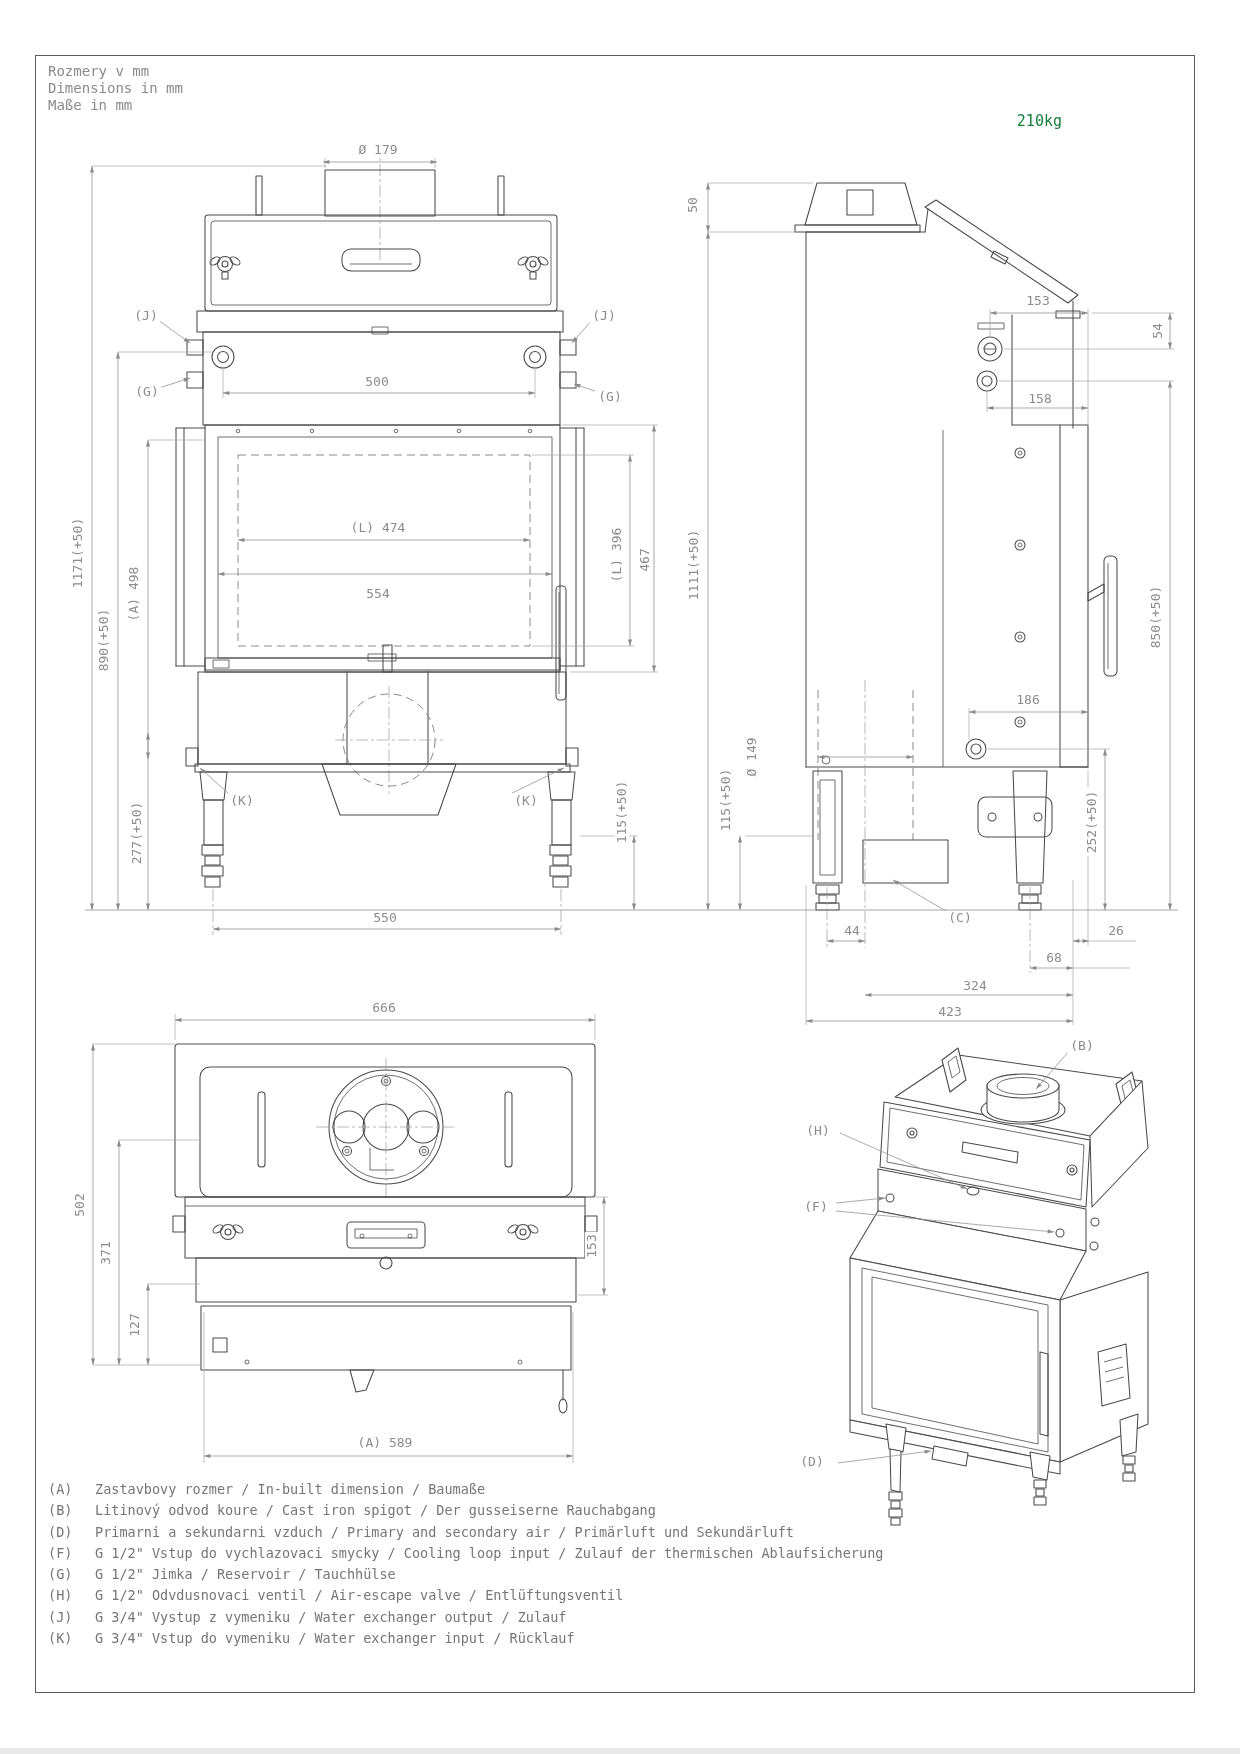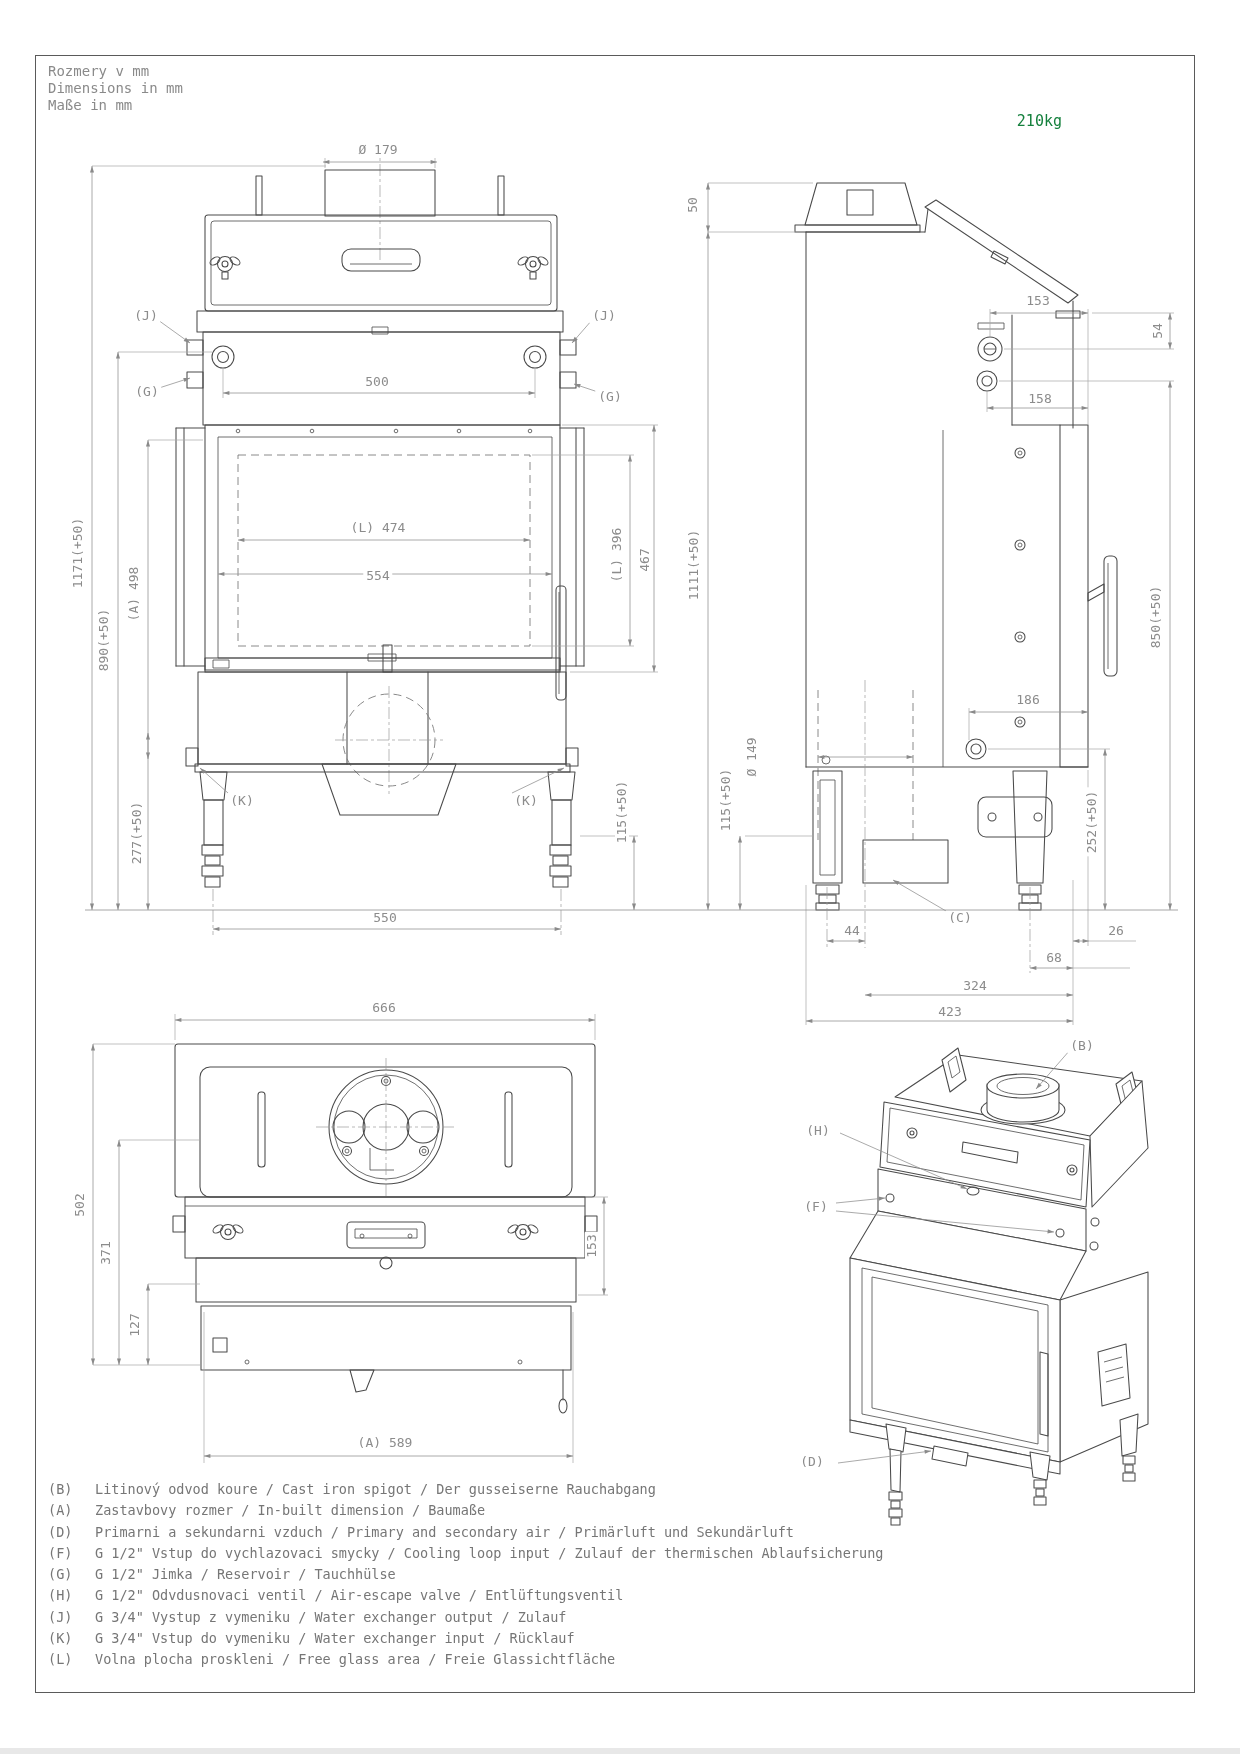--- a/index.html
+++ b/index.html
@@ -423,21 +423,21 @@
     </g>
   </svg>
 
   <span class="dim" style="left:378px;top:150px">Ø 179</span>
   <span class="dim" style="left:146px;top:316px">(J)</span>
   <span class="dim" style="left:604px;top:316px">(J)</span>
   <span class="dim" style="left:147px;top:392px">(G)</span>
   <span class="dim" style="left:610px;top:397px">(G)</span>
   <span class="dim" style="left:377px;top:382px">500</span>
   <span class="dim" style="left:378px;top:528px">(L) 474</span>
-  <span class="dim" style="left:378px;top:576px">554</span>
+  <span class="dim" style="left:378px;top:594px">554</span>
   <span class="dim vert" style="left:78px;top:553px">1171(+50)</span>
   <span class="dim vert" style="left:104px;top:640px">890(+50)</span>
   <span class="dim vert" style="left:134px;top:594px">(A) 498</span>
   <span class="dim vert" style="left:137px;top:833px">277(+50)</span>
   <span class="dim vert" style="left:645px;top:560px">467</span>
   <span class="dim vert" style="left:617px;top:555px">(L) 396</span>
   <span class="dim vert" style="left:622px;top:812px">115(+50)</span>
   <span class="dim" style="left:242px;top:801px">(K)</span>
   <span class="dim" style="left:526px;top:801px">(K)</span>
   <span class="dim" style="left:385px;top:918px">550</span>
@@ -465,25 +465,24 @@
   <span class="dim vert" style="left:135px;top:1325px">127</span>
   <span class="dim vert" style="left:592px;top:1246px">153</span>
   <span class="dim" style="left:385px;top:1443px">(A) 589</span>
 
   <span class="dim" style="left:1082px;top:1046px">(B)</span>
   <span class="dim" style="left:818px;top:1131px">(H)</span>
   <span class="dim" style="left:816px;top:1207px">(F)</span>
   <span class="dim" style="left:812px;top:1462px">(D)</span>
 
   <div class="legend">
+    <div class="lrow"><span class="lkey">(A)</span><span>Zastavbovy rozmer / In-built dimension / Baumaße</span></div>
     <div class="lrow"><span class="lkey">(B)</span><span>Litinový odvod koure / Cast iron spigot / Der gusseiserne Rauchabgang</span></div>
-    <div class="lrow"><span class="lkey">(A)</span><span>Zastavbovy rozmer / In-built dimension / Baumaße</span></div>
     <div class="lrow"><span class="lkey">(D)</span><span>Primarni a sekundarni vzduch / Primary and secondary air / Primärluft und Sekundärluft</span></div>
     <div class="lrow"><span class="lkey">(F)</span><span>G 1/2" Vstup do vychlazovaci smycky / Cooling loop input / Zulauf der thermischen Ablaufsicherung</span></div>
     <div class="lrow"><span class="lkey">(G)</span><span>G 1/2" Jimka / Reservoir / Tauchhülse</span></div>
     <div class="lrow"><span class="lkey">(H)</span><span>G 1/2" Odvdusnovaci ventil / Air-escape valve / Entlüftungsventil</span></div>
     <div class="lrow"><span class="lkey">(J)</span><span>G 3/4" Vystup z vymeniku / Water exchanger output / Zulauf</span></div>
     <div class="lrow"><span class="lkey">(K)</span><span>G 3/4" Vstup do vymeniku / Water exchanger input / Rücklauf</span></div>
-    <div class="lrow"><span class="lkey">(L)</span><span>Volna plocha proskleni / Free glass area / Freie Glassichtfläche</span></div>
   </div>
 
 
 </div>
 
 </body></html>

